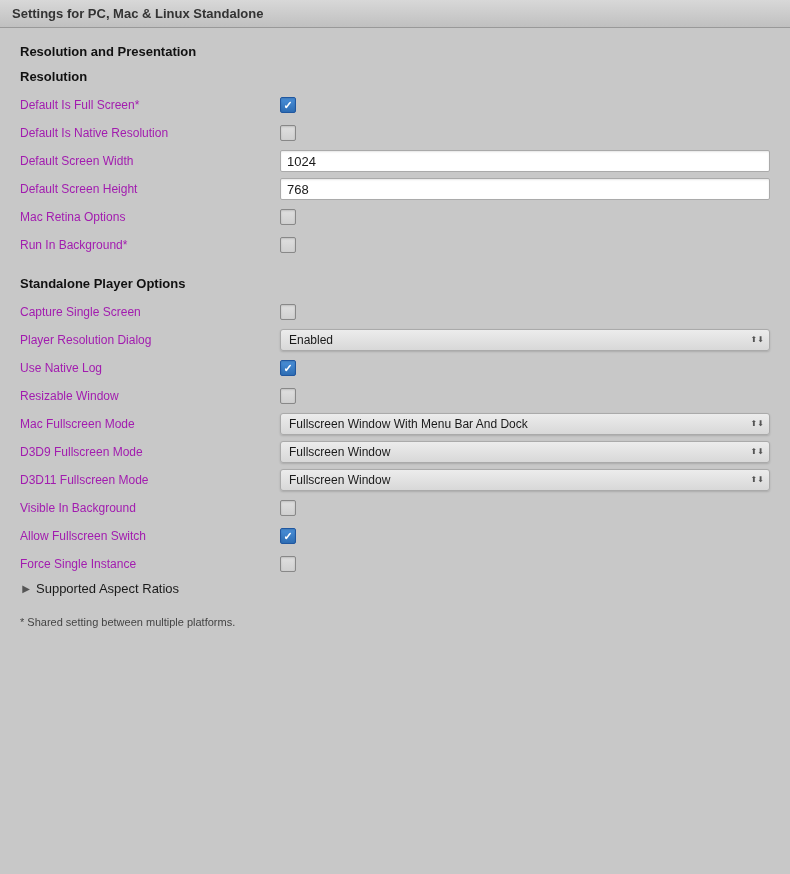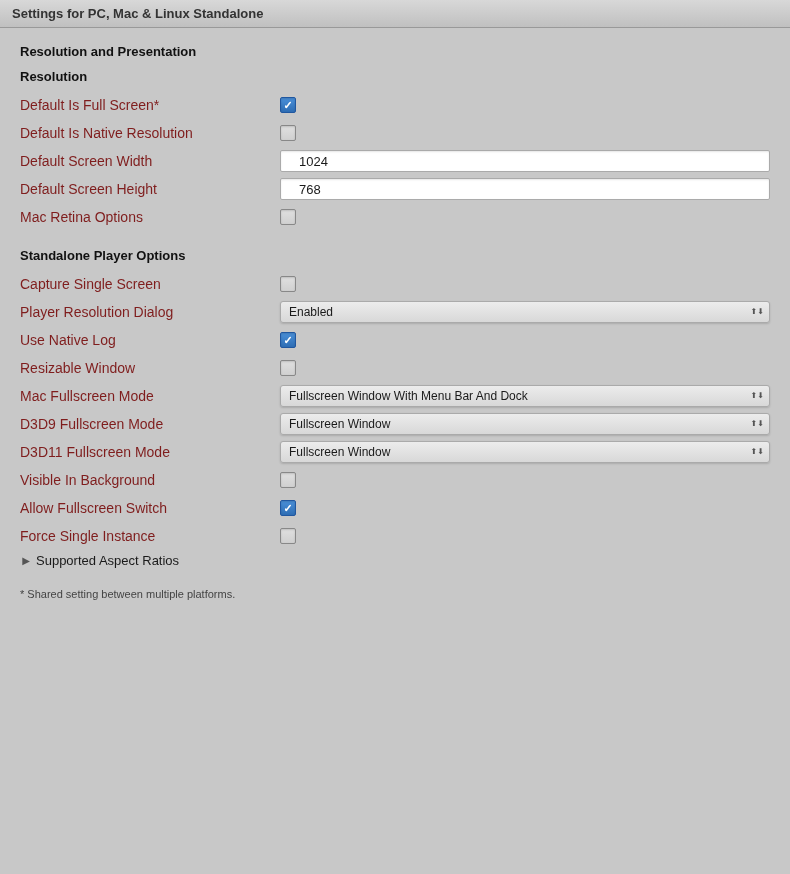--- a/index.html
+++ b/index.html
@@ -62,22 +62,22 @@
     .row {
       display: flex;
       align-items: center;
       margin-bottom: 6px;
       min-height: 22px;
     }
 
     .row-label {
       width: 260px;
       flex-shrink: 0;
-      font-size: 14px;
-      color: #7f1d1d;
+      font-size: 12px;
+      color: #a21caf;
     }
 
     .row-control {
       flex: 1;
       display: flex;
       align-items: center;
     }
 
     .checkbox {
       width: 16px;
@@ -106,21 +106,21 @@
       line-height: 1;
     }
 
     
     .text-input {
       width: 100%;
       height: 22px;
       border: 1px solid #aaa;
       background: white;
       border-radius: 2px;
-      padding: 2px 18px;
+      padding: 2px 6px;
       font-size: 13px;
       color: #1a1a1a;
       box-shadow: inset 0 1px 2px rgba(0,0,0,0.1);
     }
 
     
     .select-control {
       width: 100%;
       height: 22px;
       border: 1px solid #aaa;
@@ -225,20 +225,26 @@
         </div>
       </div>
 
       <div class="row">
         <div class="row-label">Mac Retina Options</div>
         <div class="row-control">
           <div class="checkbox"></div>
         </div>
       </div>
 
+      <div class="row">
+        <div class="row-label">Run In Background*</div>
+        <div class="row-control">
+          <div class="checkbox"></div>
+        </div>
+      </div>
     </div>
 
     <div class="section">
       <div class="sub-section-title">Standalone Player Options</div>
 
       <div class="row">
         <div class="row-label">Capture Single Screen</div>
         <div class="row-control">
           <div class="checkbox"></div>
         </div>

